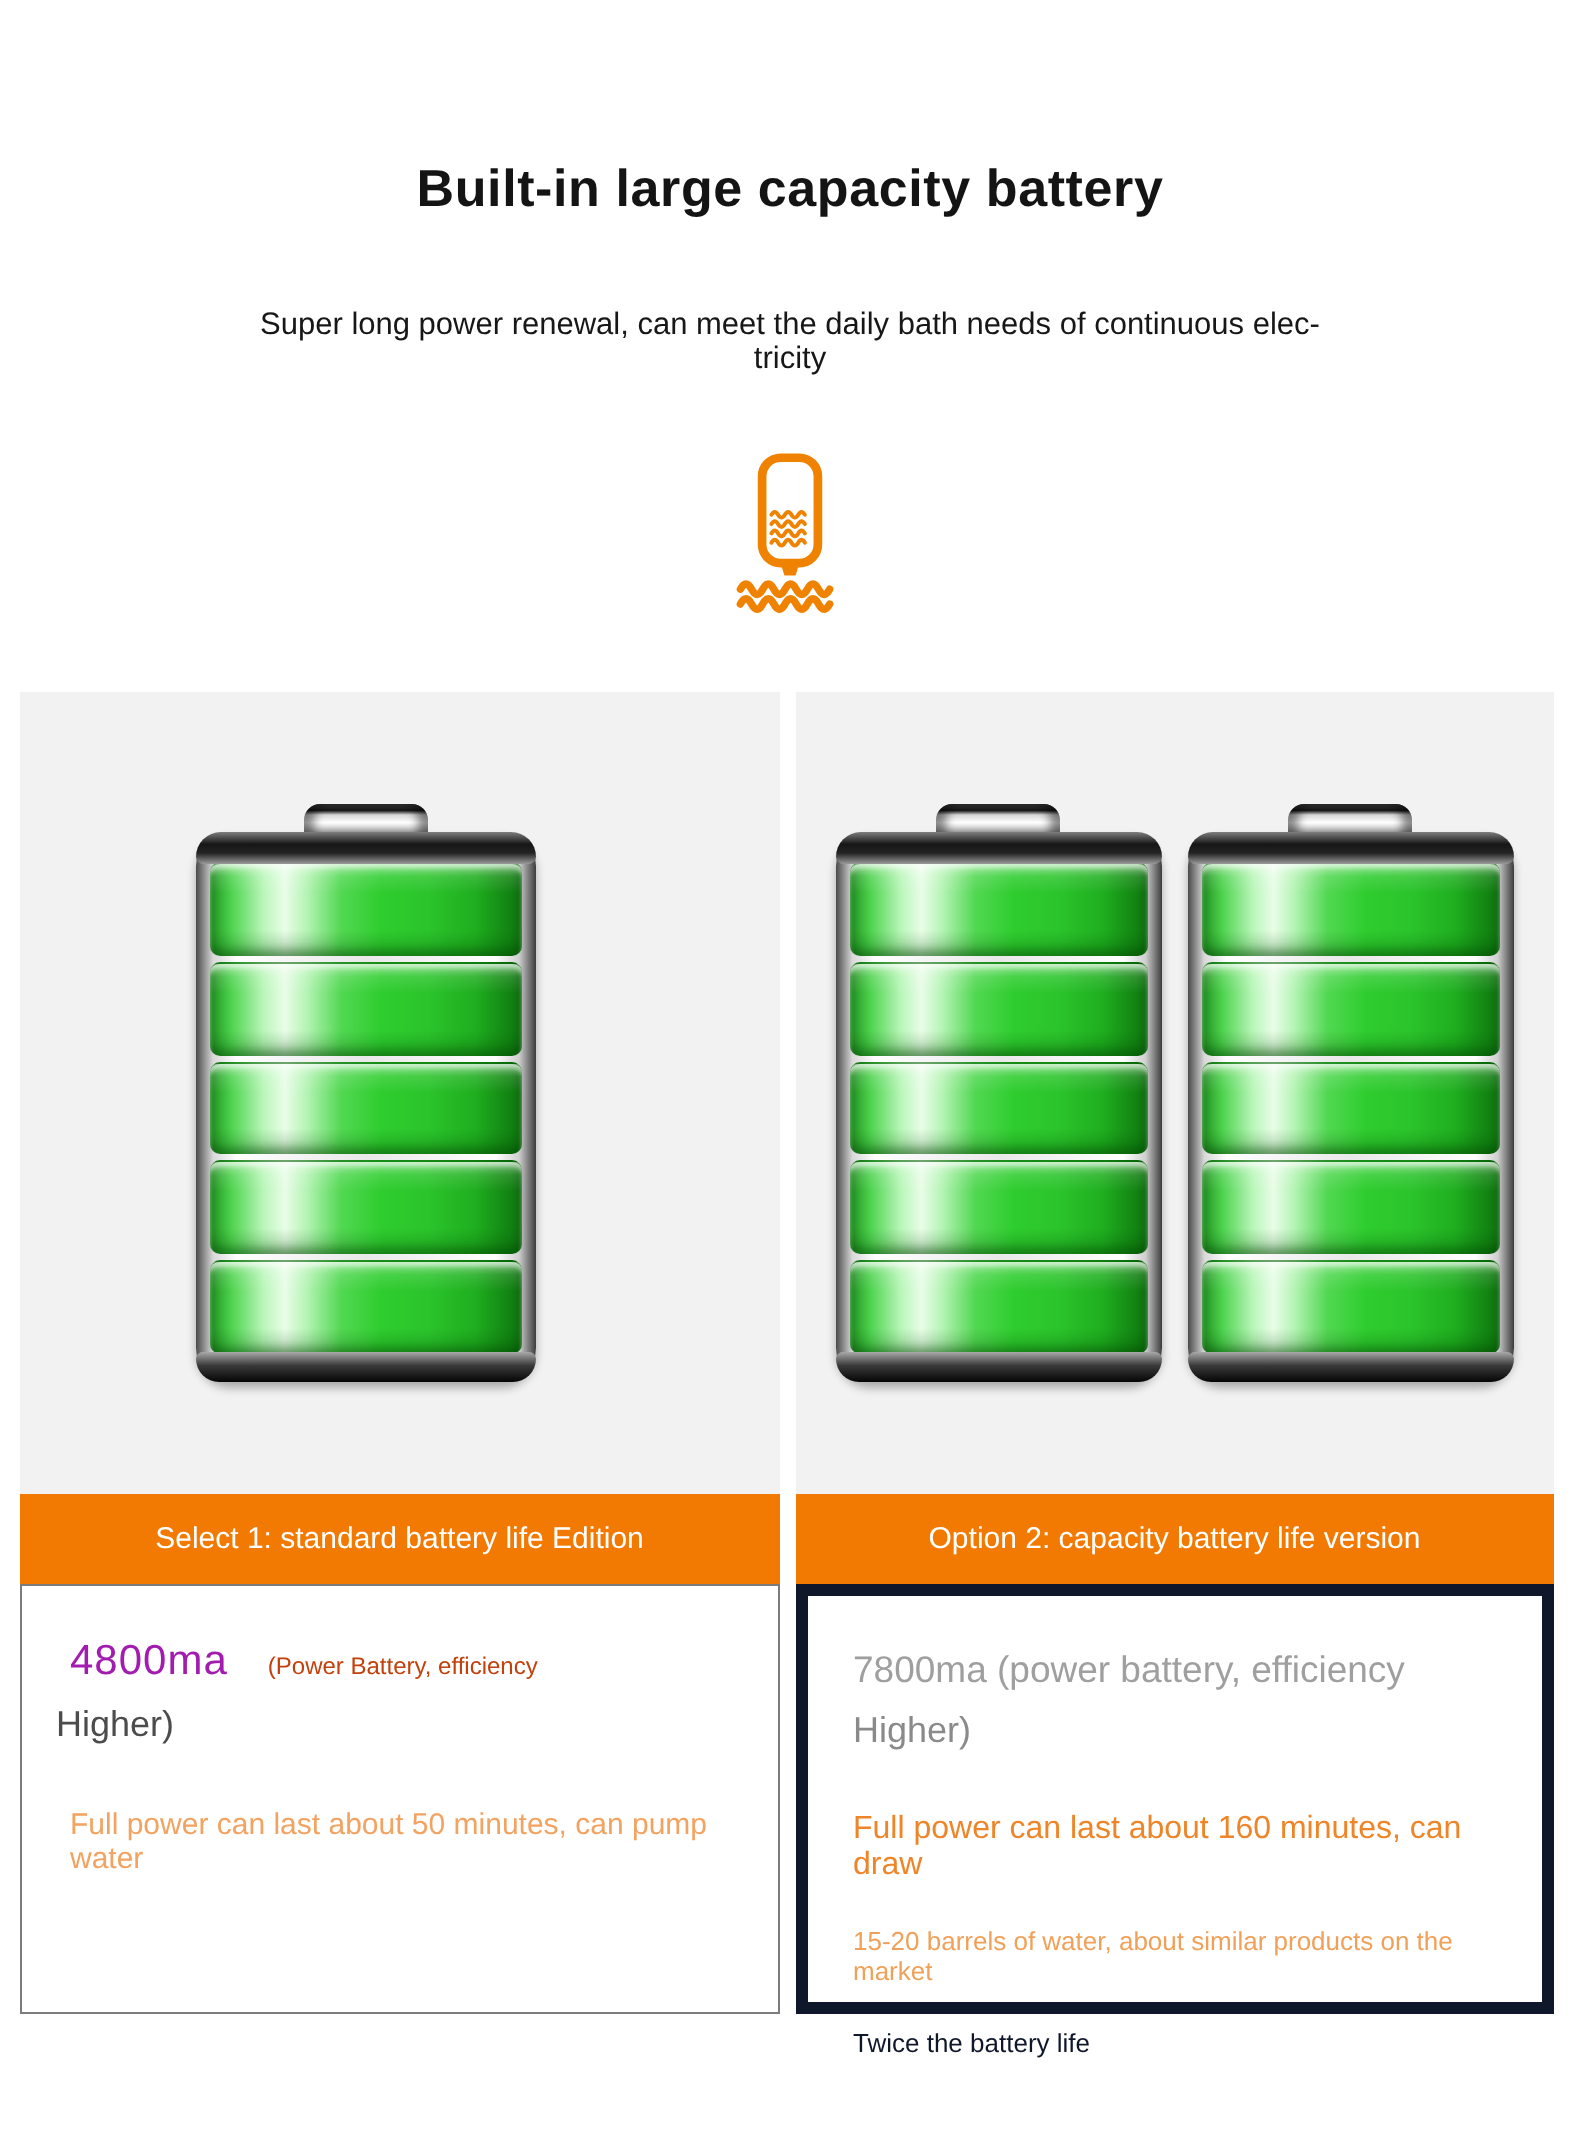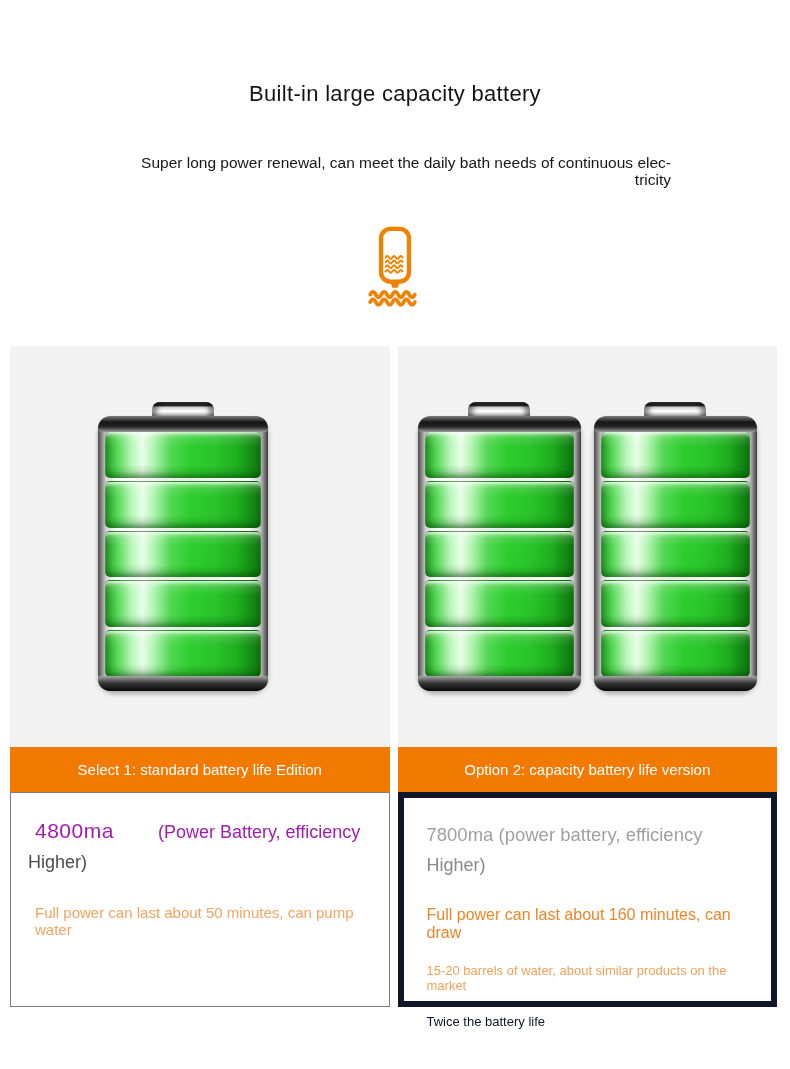--- a/index.html
+++ b/index.html
@@ -8,33 +8,33 @@
     background:#ffffff;
     font-family:"Liberation Sans","DejaVu Sans",sans-serif;
     overflow:hidden;
   }
   .page { width:790px; height:1069px; position:relative; }
 
   
   .title {
     margin:76px 0 0;
     text-align:center;
-    font-size:22px;
-    font-weight:400;
+    font-size:26px;
+    font-weight:700;
     color:#141414;
     line-height:36px;
     letter-spacing:.3px;
   }
   .subtitle {
     width:552px;
     margin:42px auto 0;
     font-size:15.5px;
     line-height:17px;
     color:#171717;
-    text-align:right;
+    text-align:center;
   }
   .hero-icon {
     margin-top:37px;
     display:flex;
     justify-content:center;
     color:var(--icon-orange,#ef8200);
   }
   .hero-icon svg { display:block; }
 
   
@@ -61,21 +61,21 @@
     align-items:center;
     justify-content:center;
   }
   .info { background:#ffffff; height:215px; }
   .info-left  { border:1px solid #7c7c7c; padding:26px 14px 0 14px; }
   .info-right { border:6px solid #0f172a; padding:26px 20px 0 23px; }
 
   
   .cap-row { display:flex; align-items:baseline; }
   .cap-big  { font-size:21px; color:#a21caf; margin-left:10px; letter-spacing:.5px; }
-  .cap-note { font-size:18px; color:#a21caf; margin-left:44px; }
+  .cap-note { font-size:12px; color:#c2410c; margin-left:20px; }
   .cap-note2{ font-size:18px; color:#4c4c4c; margin-left:3px; margin-top:9px; }
   .l-detail1{ margin:31px 0 0 10px; font-size:15px; color:#f3a361; }
   .l-detail2{ margin:23px 0 0 10px; font-size:13px; color:#e89038; }
 
   
   .r-cap1   { font-size:18.5px; color:#9f9f9f; }
   .r-cap2   { font-size:18px;  color:#8a8a8a; margin-top:9px; }
   .r-detail1{ margin-top:30px; font-size:16px; color:#ee8528; }
   .r-detail2{ margin-top:21px; font-size:13px; color:#f0a159; }
   .r-detail3{ margin-top:21px; font-size:13px; color:#0f172a; }

